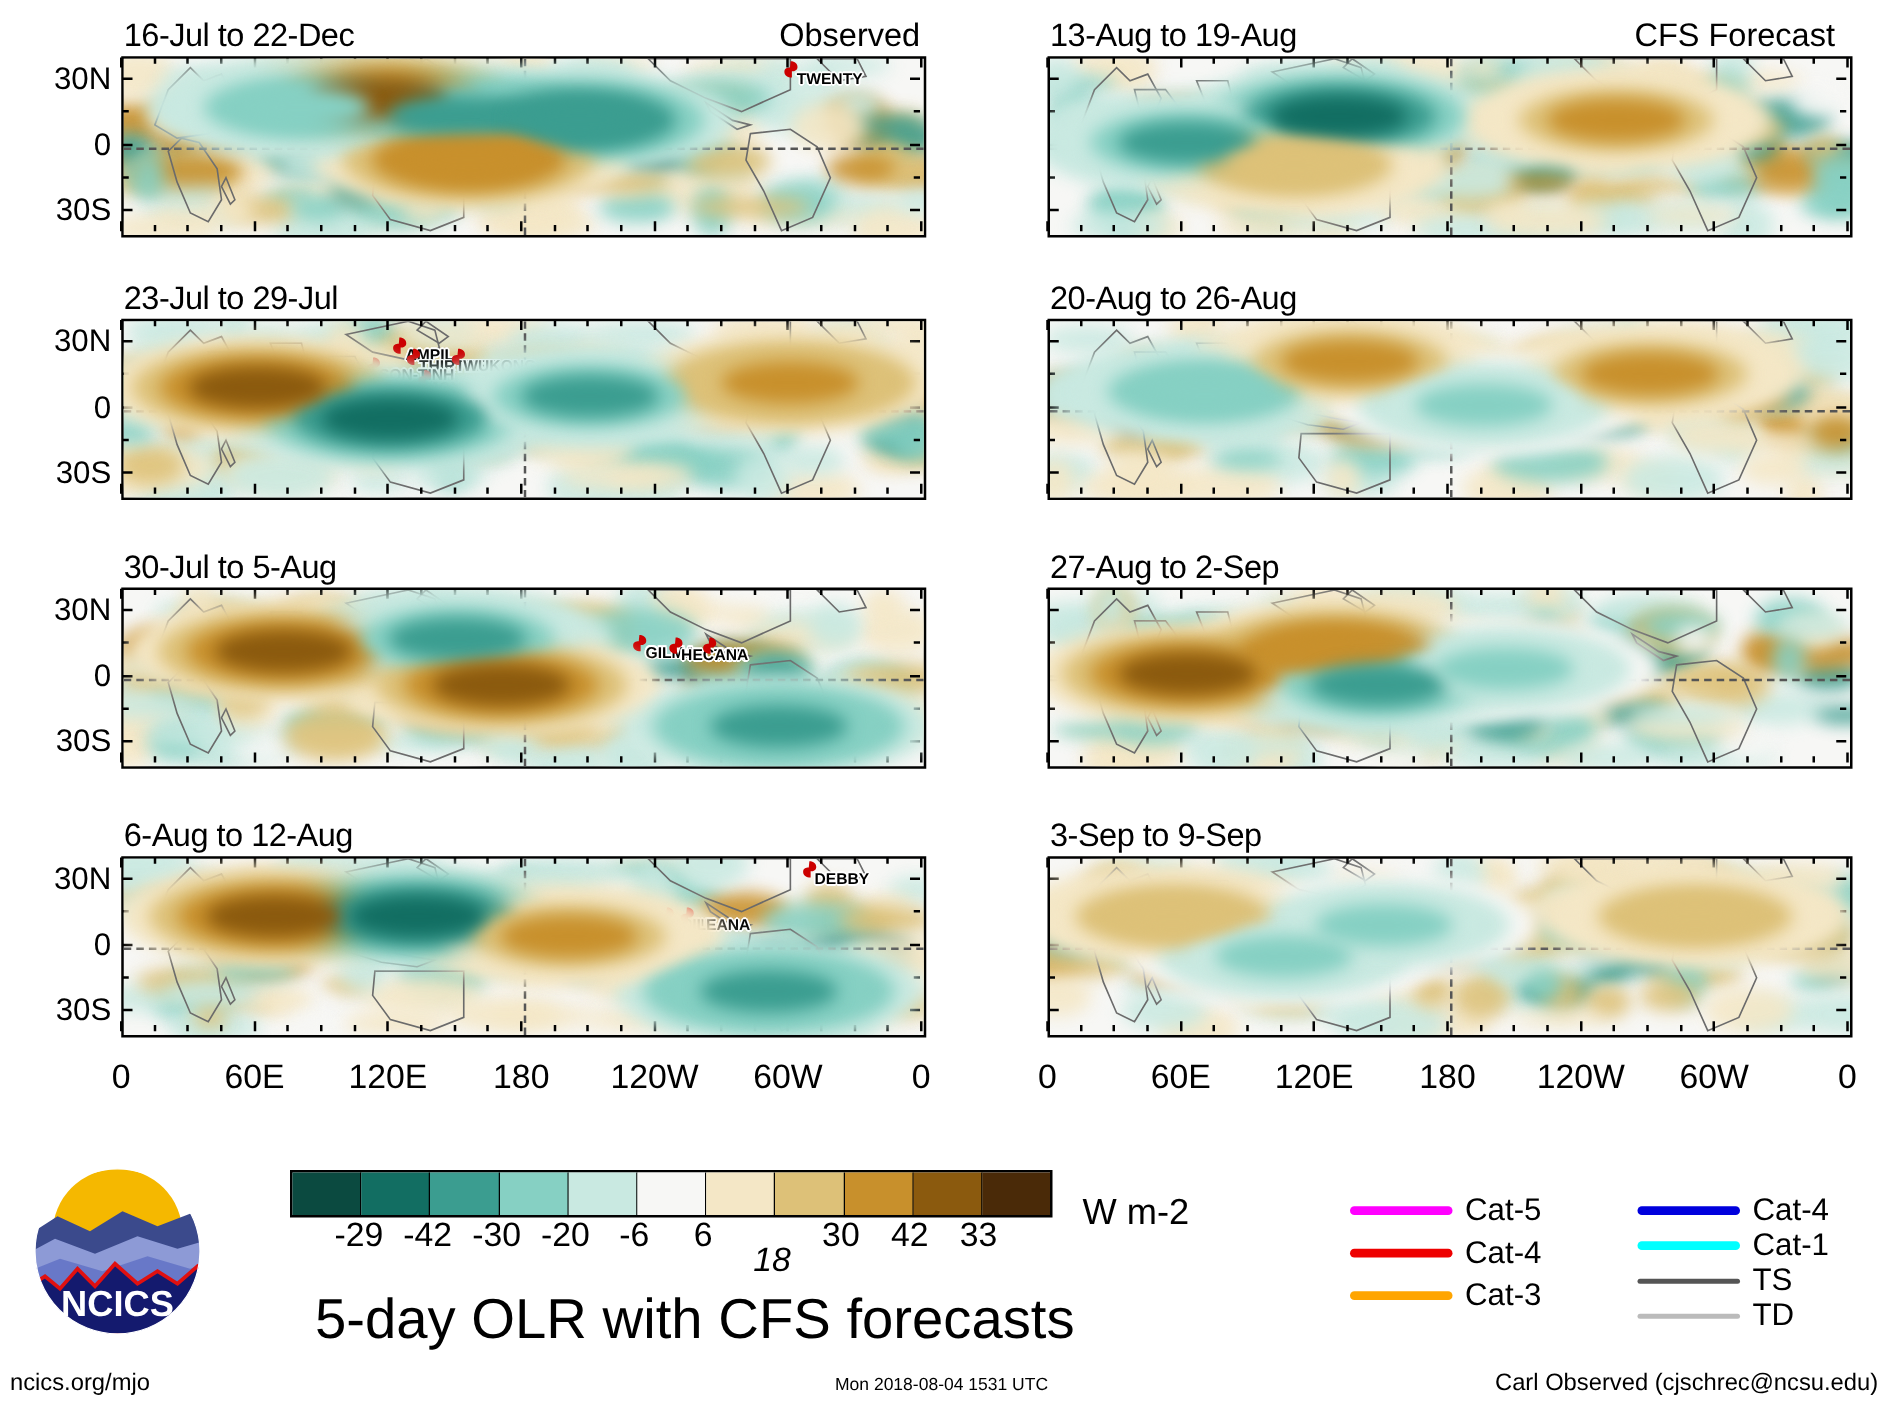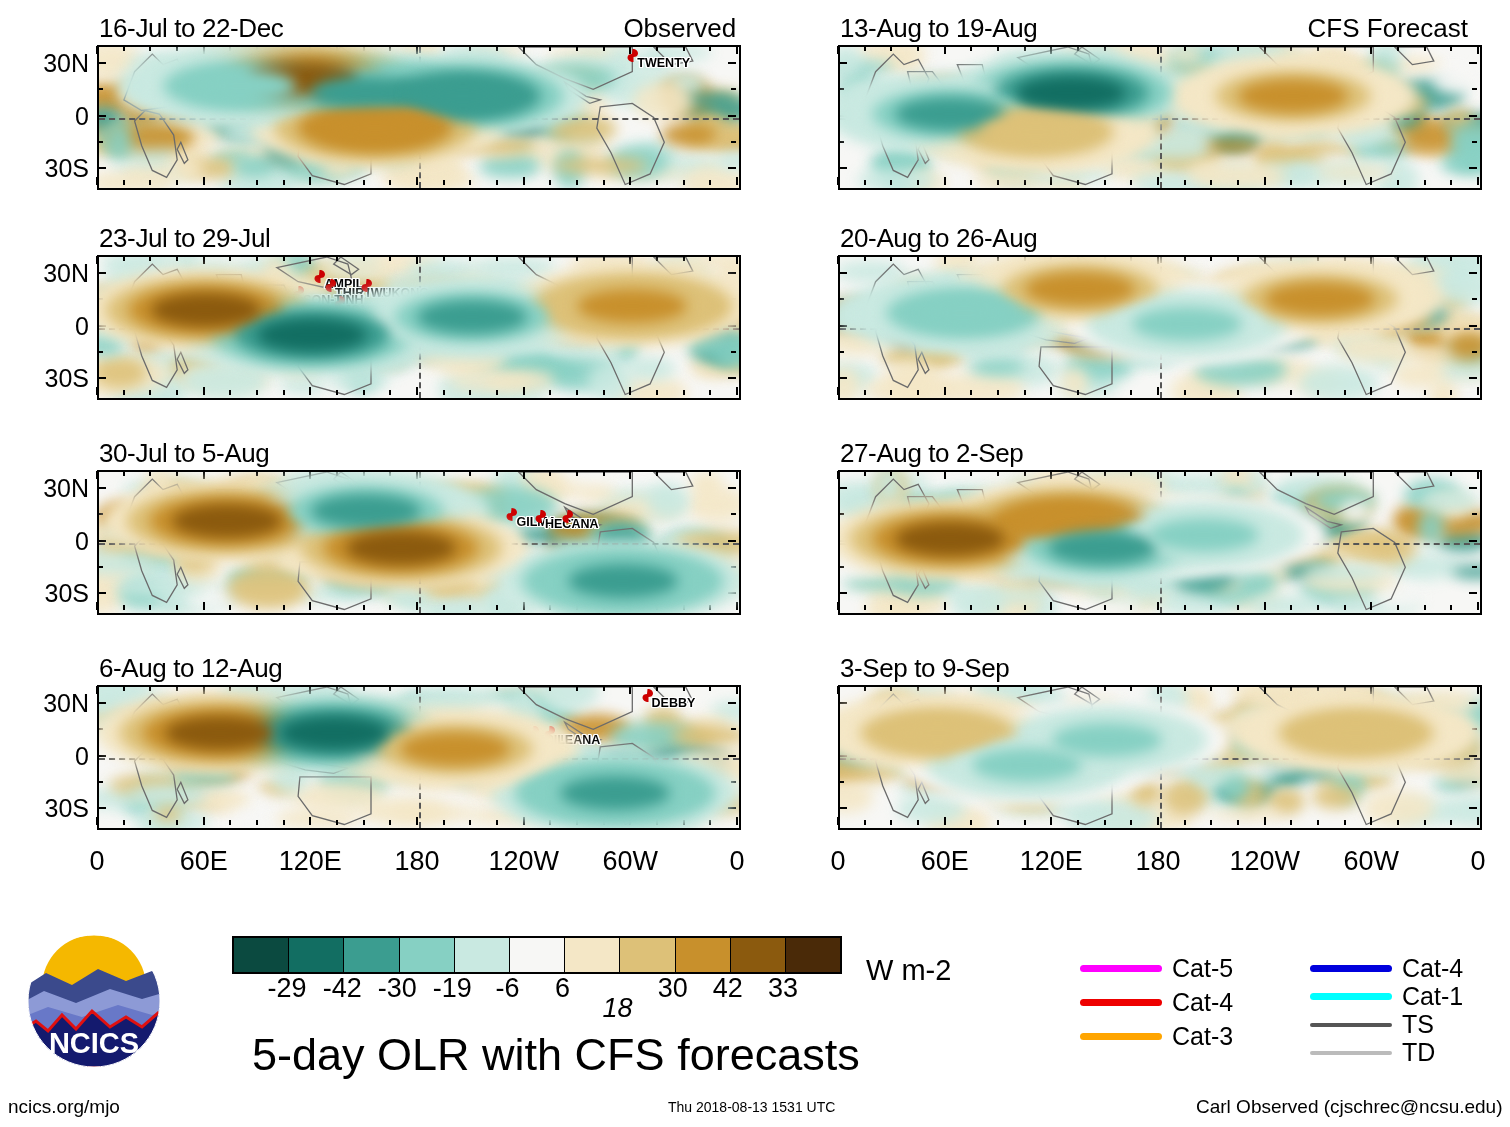--- a/index.html
+++ b/index.html
@@ -2006,21 +2006,21 @@
     <div class="sw" style="background: rgb(244, 231, 198);"></div>
     <div class="sw" style="background: rgb(221, 193, 120);"></div>
     <div class="sw" style="background: rgb(200, 144, 44);"></div>
     <div class="sw" style="background: rgb(139, 90, 14);"></div>
     <div class="sw" style="background: rgb(74, 42, 8);"></div>
   </div>
 <div id="cbticks">
     <div class="cbtick" style="left: 249.091px; width: 76px; top: 975px;">-29</div>
     <div class="cbtick" style="left: 304.182px; width: 76px; top: 975px;">-42</div>
     <div class="cbtick" style="left: 359.273px; width: 76px; top: 975px;">-30</div>
-    <div class="cbtick" style="left: 414.364px; width: 76px; top: 975px;">-19</div>
+    <div class="cbtick" style="left: 414.364px; width: 76px; top: 975px;">-20</div>
     <div class="cbtick" style="left: 469.455px; width: 76px; top: 975px;">-6</div>
     <div class="cbtick" style="left: 524.545px; width: 76px; top: 975px;">6</div>
     <div class="cbtick" style="left: 579.636px; width: 76px; top: 995px; font-style: italic;">18</div>
     <div class="cbtick" style="left: 634.727px; width: 76px; top: 975px;">30</div>
     <div class="cbtick" style="left: 689.818px; width: 76px; top: 975px;">42</div>
     <div class="cbtick" style="left: 744.909px; width: 76px; top: 975px;">33</div>
   </div>
 <div class="units" style="left:866px;top:956px;">W m-2</div>
 
 <div id="legend">
@@ -2070,14 +2070,14 @@
       <path d="M0 70 L26 56 L58 68 L92 54 L124 64 L152 56 L152 133 L0 133 Z" fill="#8d9ad6"></path>
       <path d="M0 84 L30 72 L64 82 L100 70 L134 80 L152 74 L152 133 L0 133 Z" fill="#6878c8"></path>
       <path d="M0 98 L18 86 L30 96 L44 80 L58 94 L74 76 L92 92 L108 82 L124 92 L140 78 L152 88 L152 133 L0 133 Z" fill="#141a6e" stroke="#e01010" stroke-width="3"></path>
     </g>
     <circle cx="76" cy="66" r="66" fill="none" stroke="#ffffff" stroke-width="1"></circle>
     <text x="76" y="118" font-family="Liberation Sans, sans-serif" font-size="29" font-weight="bold" fill="#ffffff" text-anchor="middle">NCICS</text>
   </svg>
 </div>
 
 <div class="foot" style="left:8px;top:1097px;">ncics.org/mjo</div>
-<div class="footsm" style="left:668px;top:1100px;">Thu 2018-08-13 1531 UTC</div>
+<div class="footsm" style="left:668px;top:1100px;">Mon 2018-08-04 1531 UTC</div>
 <div class="foot" style="left:1196px;top:1097px;">Carl Observed (cjschrec@ncsu.edu)</div>
 
 </body></html>

